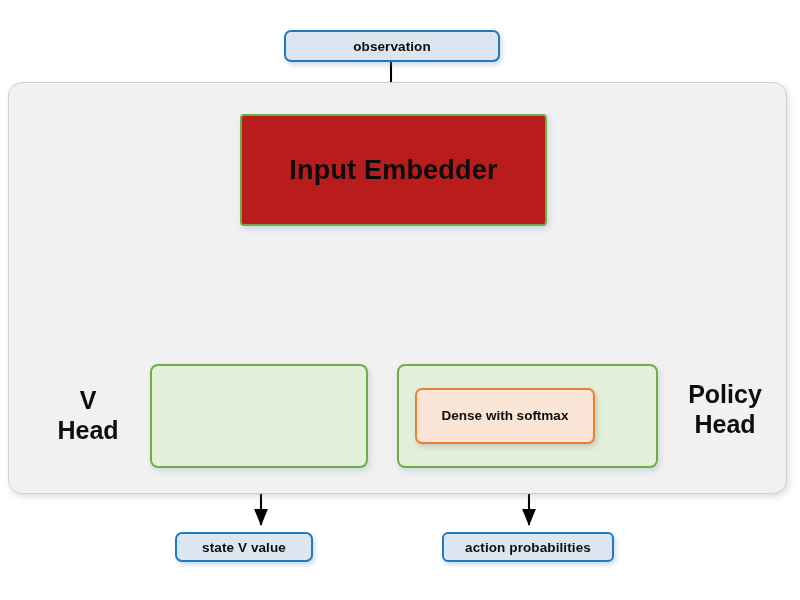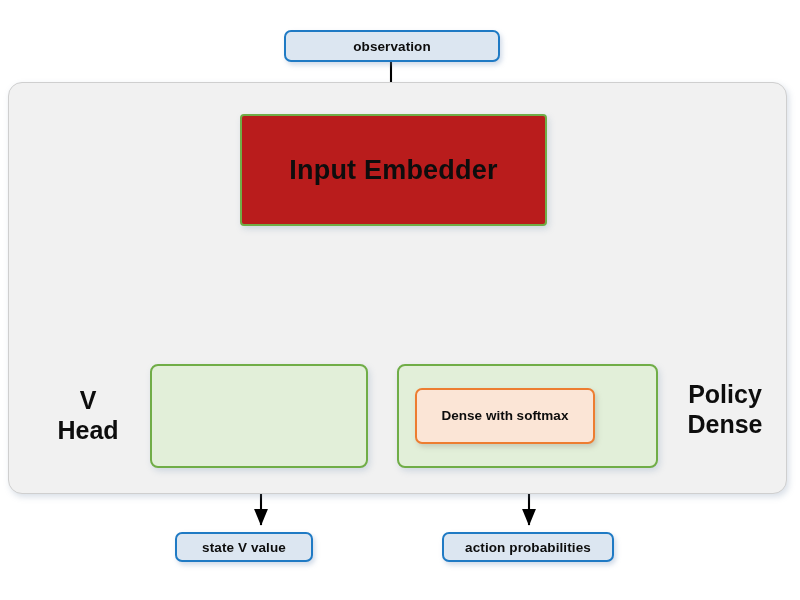--- a/index.html
+++ b/index.html
@@ -131,21 +131,21 @@
   #group-v-head          { left: 150px; top: 364px; width: 218px; height: 104px; }
   #group-policy-head     { left: 397px; top: 364px; width: 261px; height: 104px; }
 
   #node-dense            { left: 175px; top: 388px; width: 170px; height: 56px; }
   #node-dense-softmax    { left: 415px; top: 388px; width: 180px; height: 56px; gap: 44px; }
 
   #label-v-head          { left: 42px;  top: 386px; width: 92px; }
   #label-policy-head     { left: 665px; top: 380px; width: 120px; }
 
   #node-state-v-value    { left: 175px; top: 532px; width: 138px; height: 30px; }
-  #node-action-probs     { left: 442px; top: 532px; width: 172px; height: 30px; }
+  #node-action-probs     { left: 442px; top: 532px; width: 172px; height: 30px; border-radius: 6px; }
 </style>
 </head>
 <body>
 
 <div id="canvas">
 
   <svg id="connectors" viewBox="0 0 800 600" width="800" height="600" aria-hidden="true">
     <defs>
       <marker id="arrowhead" markerWidth="9" markerHeight="9" refX="7.6" refY="3.6" orient="auto" markerUnits="strokeWidth">
         <path d="M0,0.3 L8,3.6 L0,6.9 Z" fill="#000000"></path>
@@ -194,21 +194,21 @@
 
   <div class="node headgroup" id="group-v-head"></div>
 
   <div class="head-label" id="label-v-head">V
 Head</div>
 
 
   <div class="node headgroup" id="group-policy-head"></div>
 
   <div class="head-label" id="label-policy-head">Policy
-Dense</div>
+Head</div>
 
   <div class="node orange" id="node-dense-softmax">
     <span class="node-title">Dense with softmax</span>
   </div>
 
   <div class="node io" id="node-state-v-value">
     <span class="node-title">state V value</span>
   </div>
 
   <div class="node io" id="node-action-probs">

